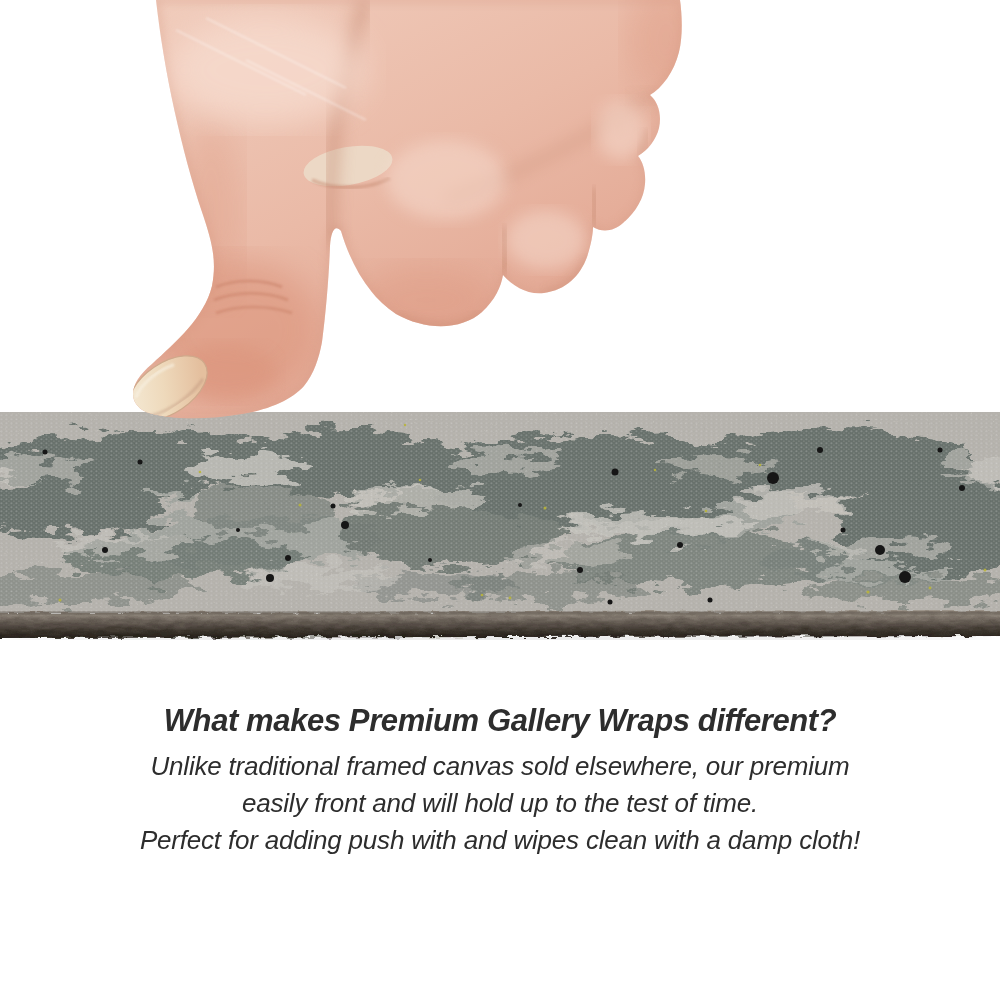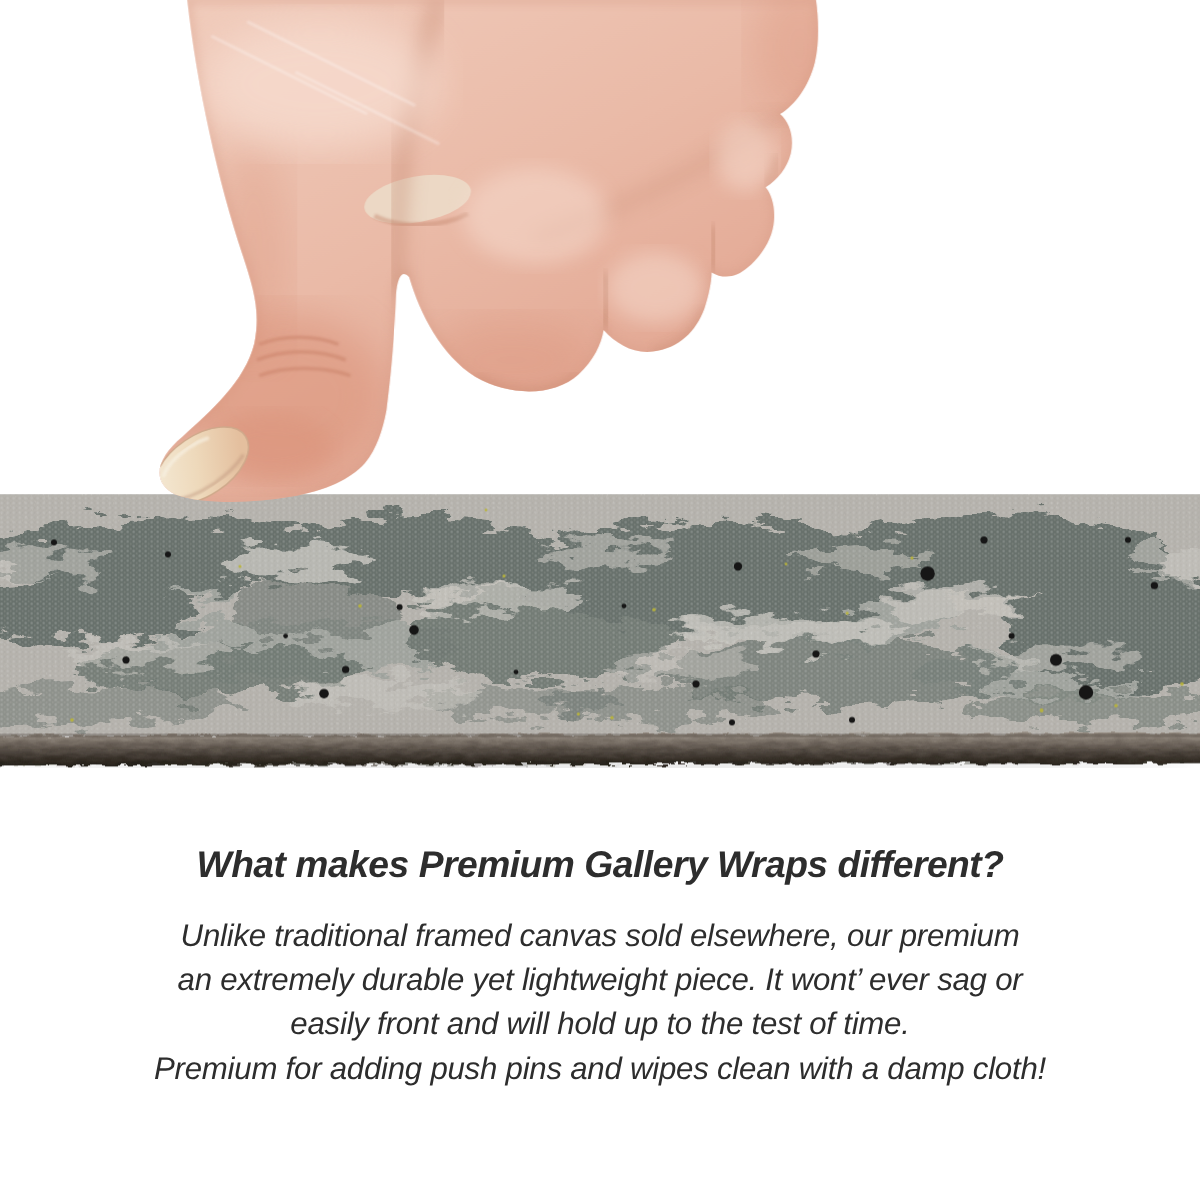--- a/index.html
+++ b/index.html
@@ -7,21 +7,21 @@
     position:relative;width:1000px;height:1000px;background:#ffffff;
     overflow:hidden;font-family:"Liberation Sans",sans-serif;
   }
   .strip{position:absolute;left:0;top:410px;width:1000px;height:230px;display:block;}
   .hand{position:absolute;left:116px;top:0;width:578px;height:420px;display:block;}
   .text-block{position:absolute;left:0;right:0;top:700px;text-align:center;color:#2d2d2d;}
   .headline{
     font-style:italic;font-weight:600;font-size:31px;line-height:41px;
     letter-spacing:-0.4px;color:#2d2d2d;
   }
-  .body-copy{margin-top:20px;}
+  .body-copy{margin-top:7px;}
   .body-line{
     font-style:italic;font-weight:400;font-size:26px;line-height:37px;
     letter-spacing:-0.2px;color:#2d2d2d;white-space:nowrap;
   }
 </style>
 </head>
 <body>
 
 <div class="stage">
 
@@ -259,19 +259,18 @@
         <path d="M 20,378 C 30,370 52,367 70,372" fill="none" stroke="#f8f2e4" stroke-width="3" opacity="0.7" filter="url(#b1)"></path>
         <path d="M 14,398 C 34,408 64,409 86,400" fill="none" stroke="#b98f78" stroke-width="2.5" opacity="0.45" filter="url(#b1)"></path>
       </g>
     </g>
   </svg>
 
   <div class="text-block">
     <div class="headline">What makes Premium Gallery Wraps different?</div>
     <div class="body-copy">
       <div class="body-line">Unlike traditional framed canvas sold elsewhere, our premium</div>
-      <div class="body-line">an extremely durable yet lightweight piece. It wont’ ever sag or</div>
       <div class="body-line">easily front and will hold up to the test of time.</div>
-      <div class="body-line">Premium for adding push pins and wipes clean with a damp cloth!</div>
+      <div class="body-line">Perfect for adding push with and wipes clean with a damp cloth!</div>
     </div>
   </div>
 
 </div>
 
 </body></html>

